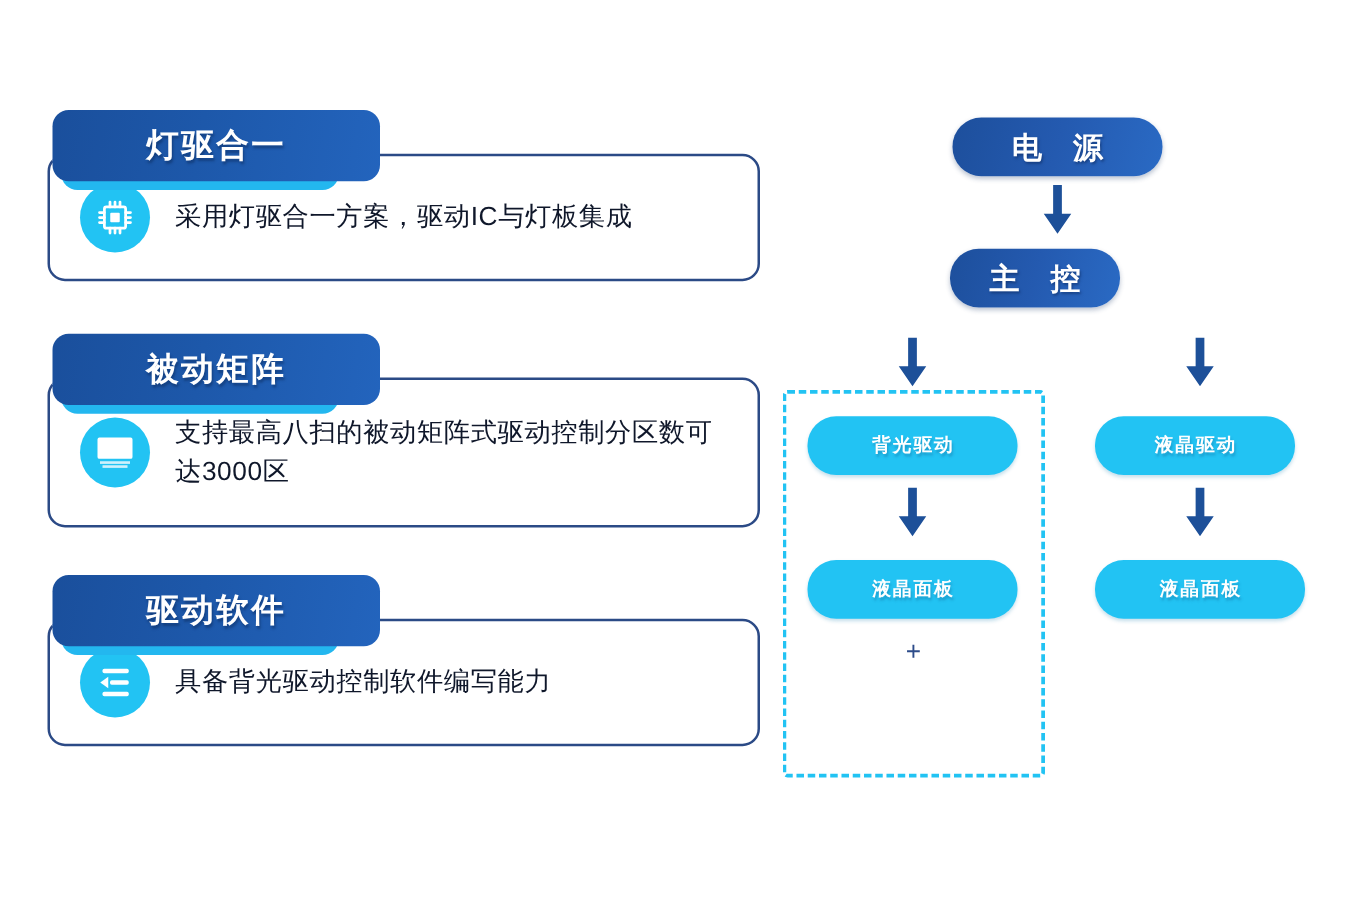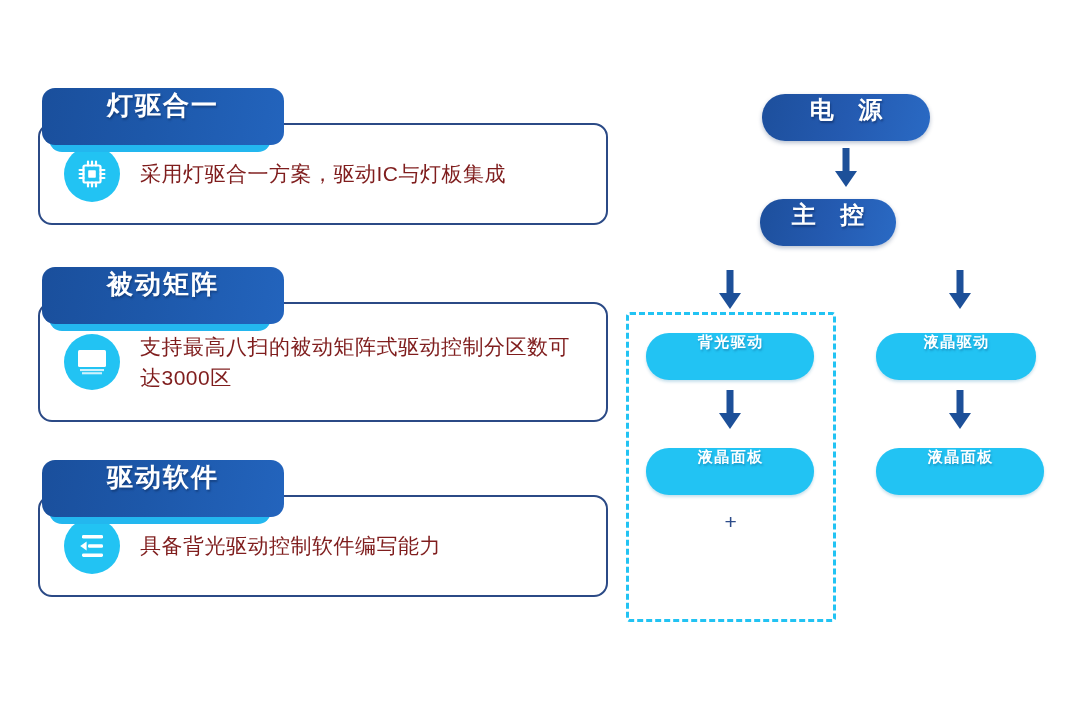--- a/index.html
+++ b/index.html
@@ -45,26 +45,27 @@
     width: 222px;
     height: 57px;
     background: #23b7ef;
     border-radius: 13px;
     z-index: 1;
   }
   .tab-face {
     position: absolute;
     left: 0;
     top: 0;
-    width: 242px;
+    width: 262px;
     height: 57px;
     border-radius: 13px;
     background: linear-gradient(100deg, #1a4f9c 0%, #1d58aa 45%, #2364bd 100%);
     z-index: 2;
     display: flex;
+    align-items: center;
     justify-content: center;
   }
   .tab-label {
     color: #ffffff;
     font-size: 26px;
     font-weight: bold;
     letter-spacing: 2px;
     text-shadow: 1px 2px 2px rgba(8,35,80,0.45);
     white-space: nowrap;
   }
@@ -99,21 +100,21 @@
     flex: 0 0 auto;
     width: 56px;
     height: 56px;
     border-radius: 50%;
     background: #22c3f3;
     display: flex;
     align-items: center;
     justify-content: center;
   }
   .feat-text {
-    color: #7f1d1d;
+    color: #0f172a;
     font-size: 21px;
     line-height: 1.5;
     font-weight: 500;
     letter-spacing: 0.5px;
   }
 
   
   #card-1 .card-body { width: 570px; height: 102px; }
   #card-2 .card-body { width: 570px; height: 120px; }
   #card-3 .card-body { width: 570px; height: 102px; }
@@ -124,21 +125,21 @@
   #flow {
     position: absolute;
     left: 618px;
     top: 80px;
     width: 452px;
     height: 560px;
   }
   .node {
     position: absolute;
     display: flex;
-    align-items: flex-start;
+    align-items: center;
     justify-content: center;
     border-radius: 23px;
     white-space: nowrap;
   }
   .node-dark {
     background: linear-gradient(105deg, #1d4f9c 0%, #245ab0 50%, #2a6ac4 100%);
     box-shadow: 0 2px 4px rgba(20,50,100,0.30);
   }
   .node-dark .node-label {
     color: #ffffff;

